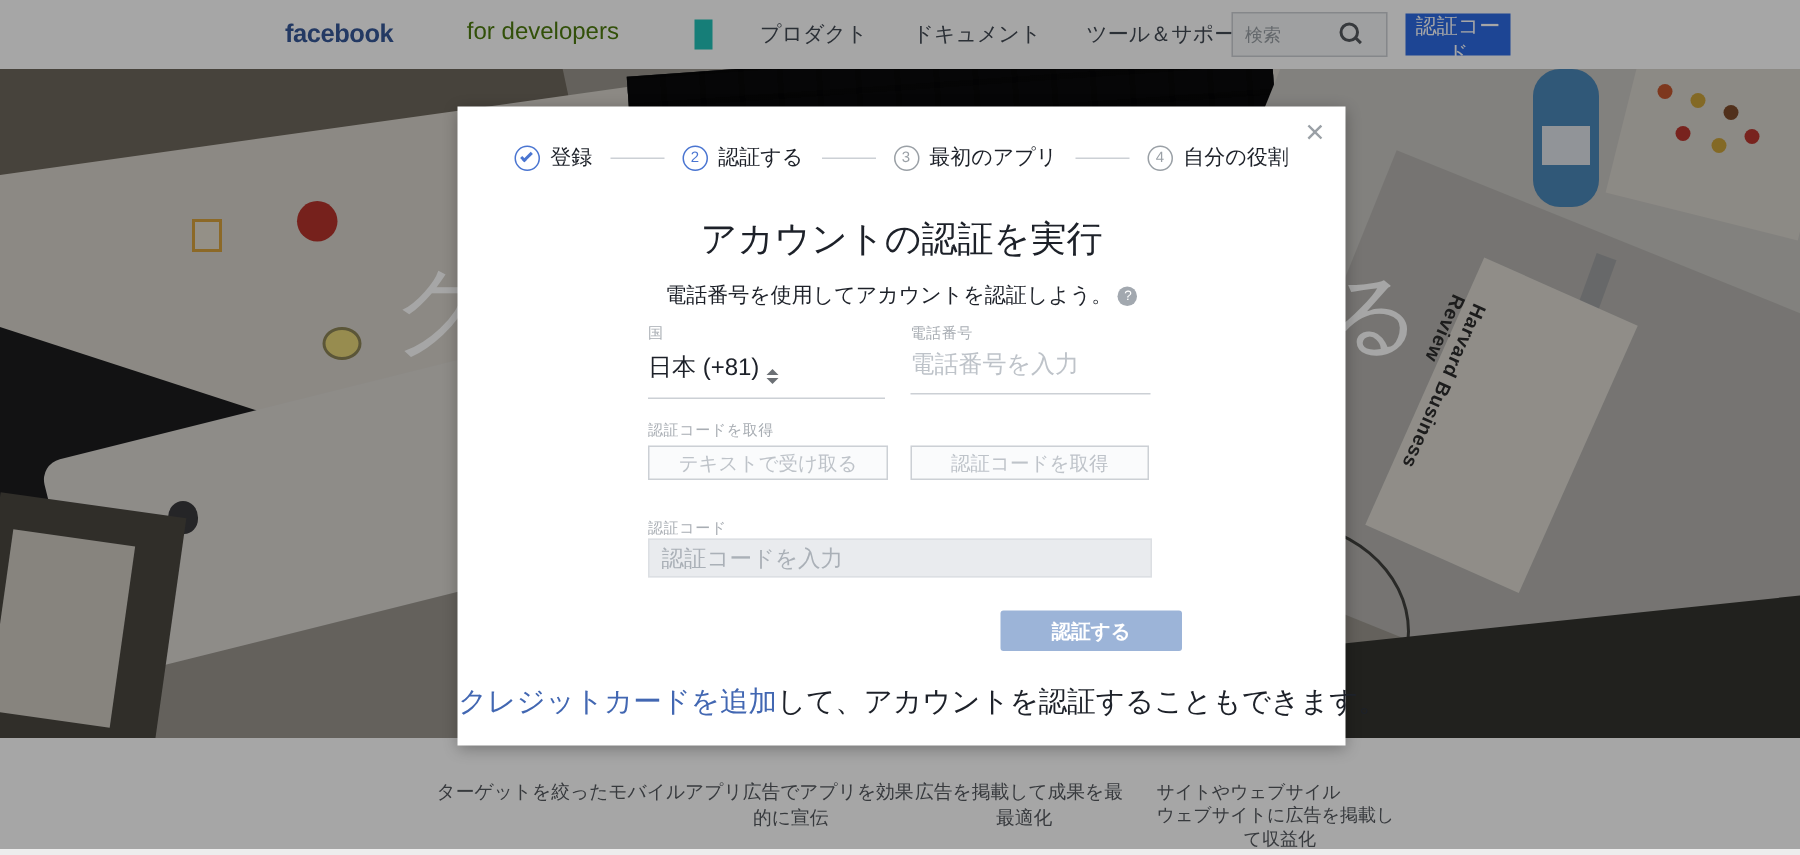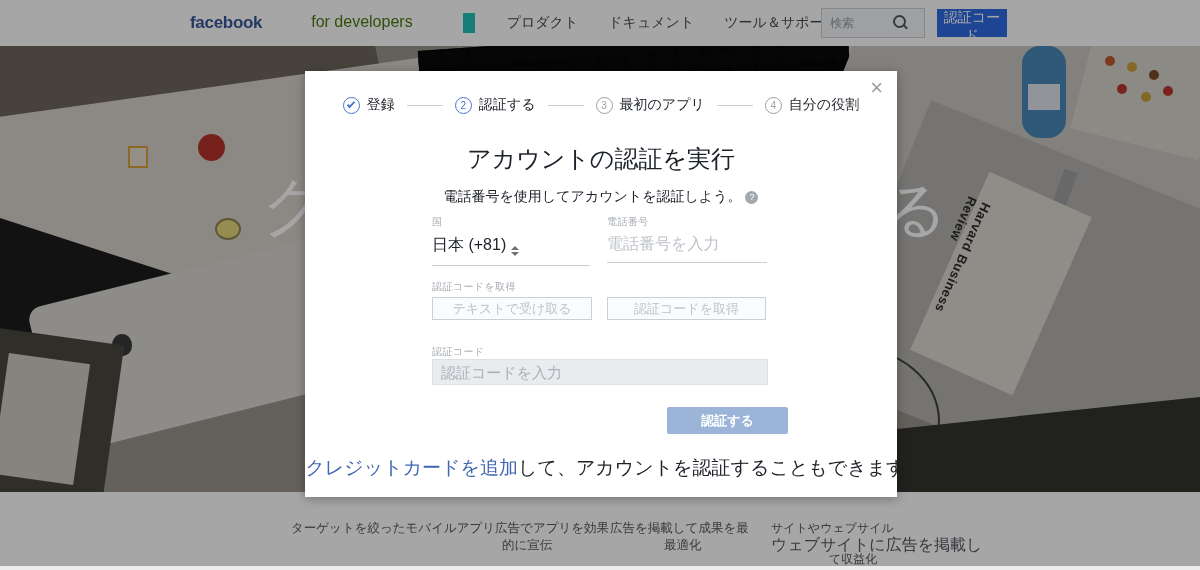--- a/index.html
+++ b/index.html
@@ -169,21 +169,21 @@
     <div class="hero-txt left">グ</div>
     <div class="hero-txt right">る</div>
   </div>
 
   <div class="features">
     <div class="frag" style="left:291px; top:0px;">ターゲットを絞ったモバイルアプリ広告でアプリを効果</div>
     <div class="frag" style="left:502px; top:17px;">的に宣伝</div>
     <div class="frag" style="left:610px; top:0px;">広告を掲載して成果を最</div>
     <div class="frag" style="left:664px; top:17px;">最適化</div>
     <div class="frag" style="left:771px; top:0px; font-size:12px;">サイトやウェブサイル</div>
-    <div class="frag" style="left:771px; top:15px; font-size:16px;">ウェブサイトに広告を掲載し</div>
+    <div class="frag" style="left:771px; top:15px; font-size:12px;">ウェブサイトに広告を掲載し</div>
     <div class="frag" style="left:829px; top:31px; font-size:12px;">て収益化</div>
     <div class="feat-icon-circle"></div>
     <div class="feat-icon-square"></div>
   </div>
 
   <div class="overlay"></div>
 
   <div class="hscroll"></div>
 
   <div class="modal">

